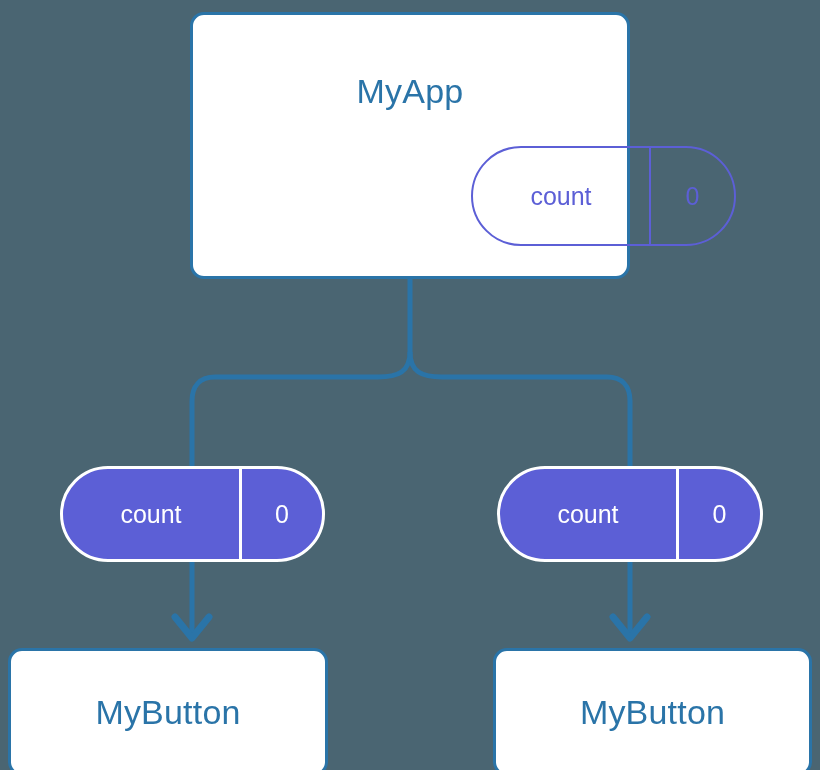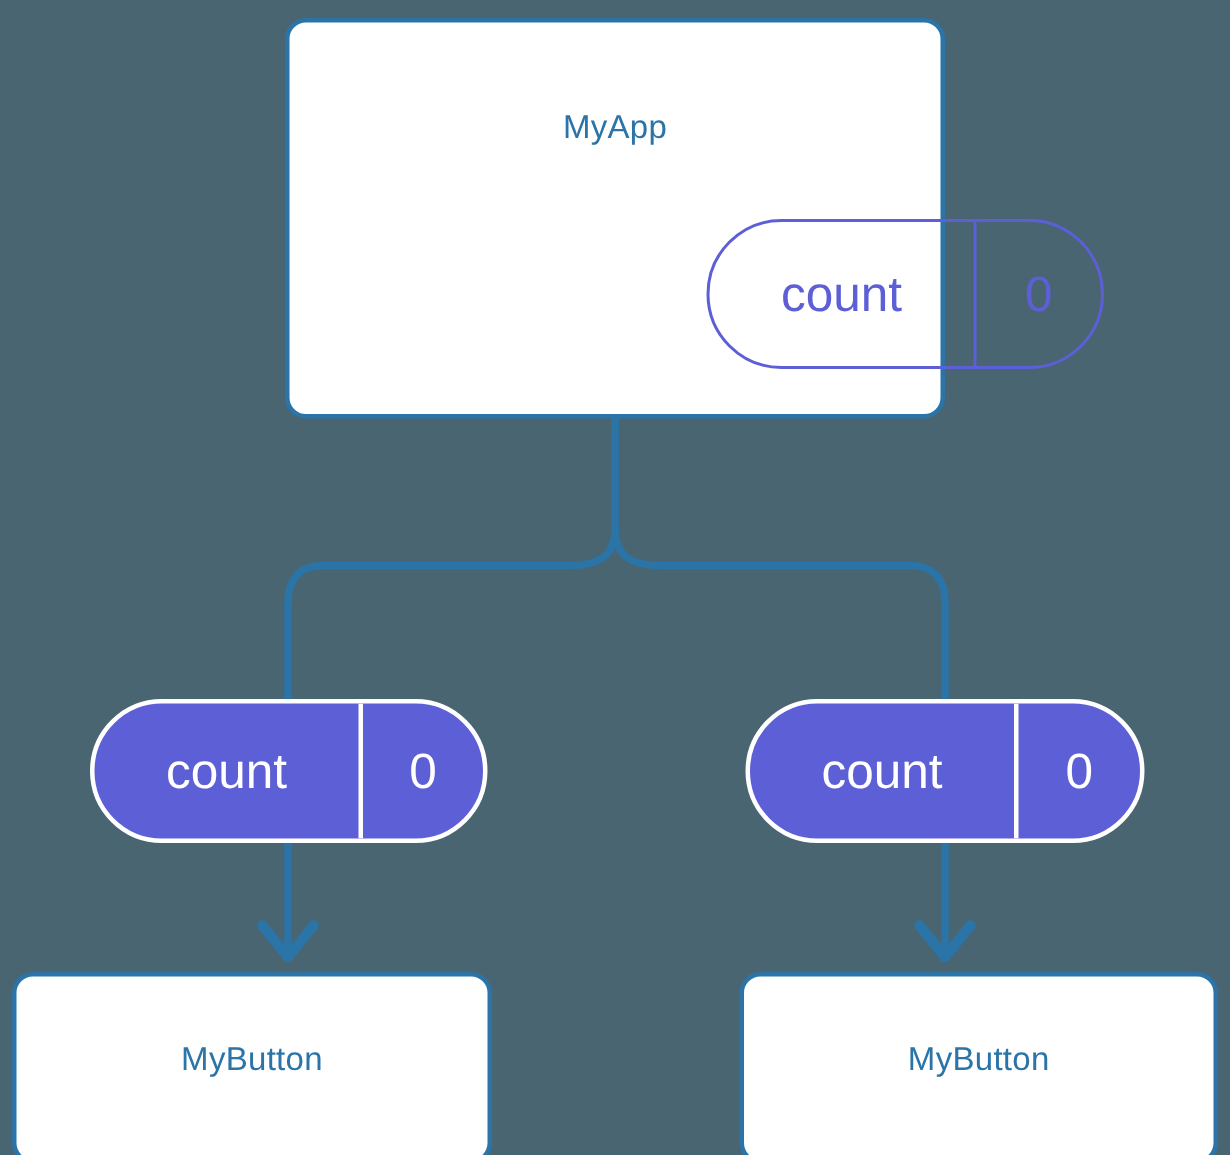--- a/index.html
+++ b/index.html
@@ -37,21 +37,21 @@
     border: 3px solid #2a74a8;
     border-radius: 14px;
     box-sizing: border-box;
   }
   .card-title {
     position: absolute;
     left: 0;
     right: 0;
     text-align: center;
     color: #2a74a8;
-    font-size: 22px;
+    font-size: 34px;
     letter-spacing: 0.2px;
     white-space: nowrap;
   }
 
   #card-myapp {
     left: 190px;
     top: 12px;
     width: 440px;
     height: 267px;
   }
@@ -86,21 +86,21 @@
     align-items: stretch;
     box-sizing: border-box;
     border-radius: 999px;
     overflow: hidden;
   }
   .pill .pill-key,
   .pill .pill-val {
     display: flex;
     align-items: center;
     justify-content: center;
-    font-size: 33px;
+    font-size: 25px;
     box-sizing: border-box;
     white-space: nowrap;
   }
 
   
   .pill.outline {
     border: 2px solid #5c5fd6;
     background: transparent;
   }
   .pill.outline .pill-key,

